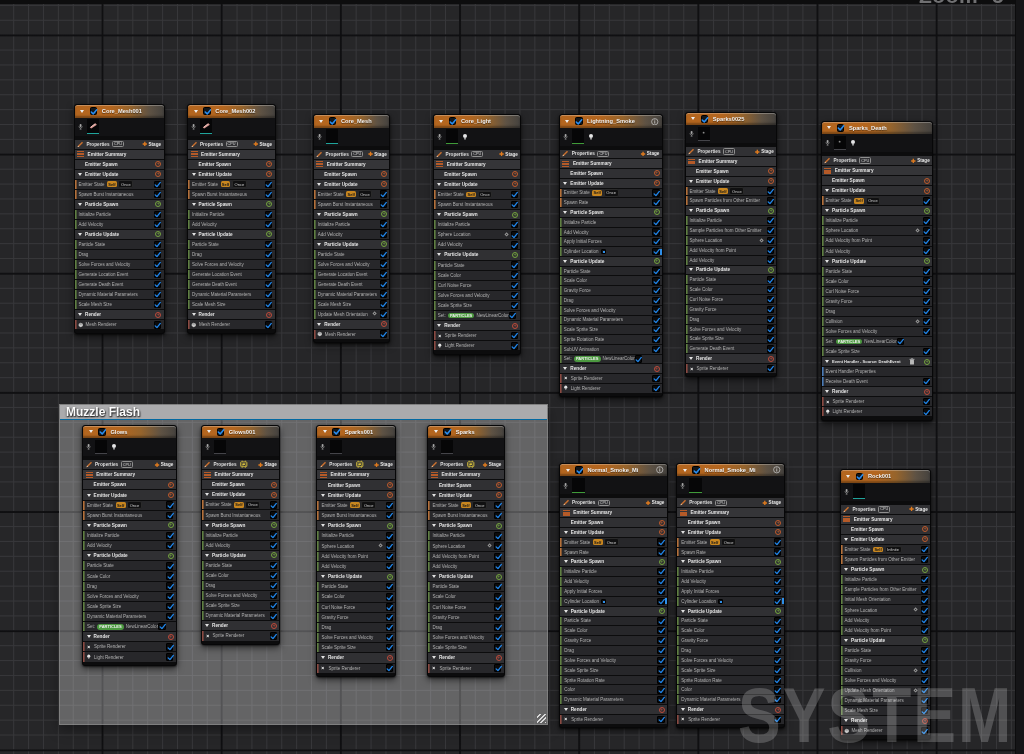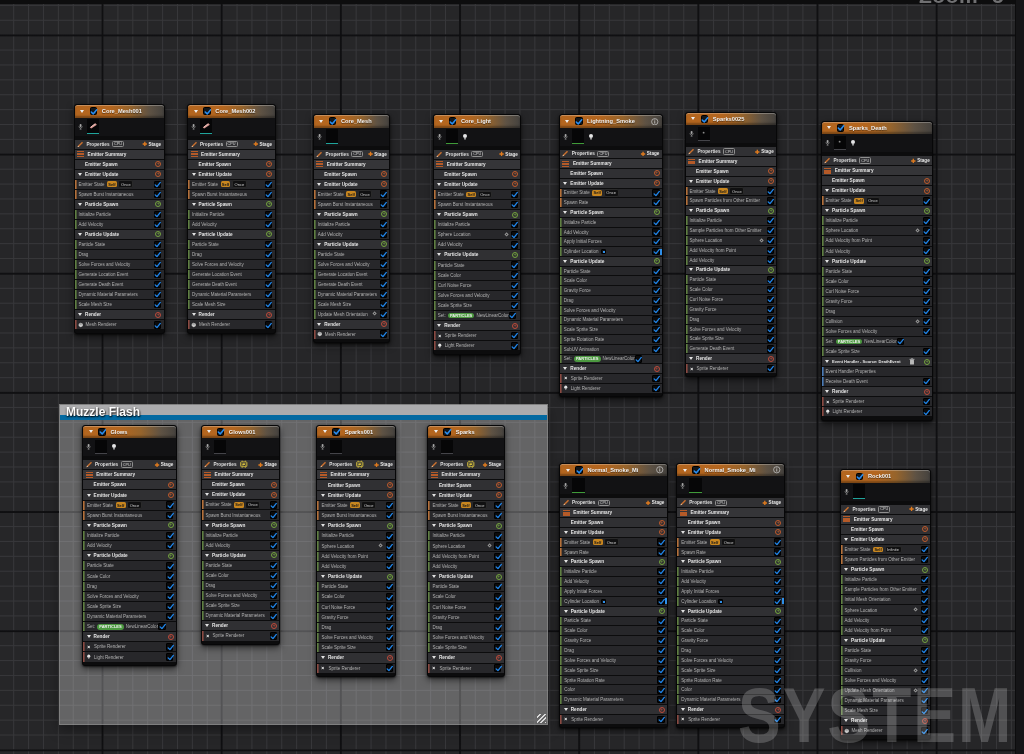--- a/index.html
+++ b/index.html
@@ -10,21 +10,21 @@
 linear-gradient(rgba(14,14,16,.95) 0 1.5px,transparent 1.5px),
 linear-gradient(90deg,#37373a 0 1px,transparent 1px),
 linear-gradient(#37373a 0 1px,transparent 1px);
 background-size:119.17px 100%,100% 119.17px,14.896px 100%,100% 14.896px;
 background-position:101.6px 0,0 34.4px,13.2px 0,0 4.9px;}
 #topstrip{position:absolute;left:0;top:0;width:1024px;height:3.5px;background:#0d0d0e;z-index:5}
 #rightstrip{position:absolute;right:0;top:0;width:9px;height:754px;background:#151517;border-left:1px solid #0c0c0d;z-index:5}
 #zoomtxt{position:absolute;top:-16px;left:919px;font-size:21px;color:#707072;z-index:6;letter-spacing:.5px;font-weight:bold}
 #watermark{position:absolute;left:738px;top:676px;font-size:78px;font-weight:bold;color:rgba(255,255,255,.20);letter-spacing:2.5px;z-index:50;line-height:1;transform:scaleX(.82);transform-origin:0 0}
 .comment{position:absolute;left:59px;top:403.5px;width:489px;height:321px;background:rgba(255,255,255,.285);border:1px solid rgba(150,150,150,.55);box-shadow:0 5px 12px rgba(0,0,0,.35);z-index:1}
-.ctitle{height:15.5px;background:#ababad;border-bottom:5px solid #0369a1;color:#fbfbfb;font-size:12px;font-weight:bold;padding:0.5px 0 0 6px;text-shadow:0 1px 2px rgba(0,0,0,.85),1px 1px 1px rgba(0,0,0,.5)}
+.ctitle{height:15.5px;background:#ababad;border-bottom:1px solid #0369a1;color:#fbfbfb;font-size:12px;font-weight:bold;padding:0.5px 0 0 6px;text-shadow:0 1px 2px rgba(0,0,0,.85),1px 1px 1px rgba(0,0,0,.5)}
 .chandle{position:absolute;right:1px;bottom:1px;width:9px;height:9px;background:repeating-linear-gradient(135deg,transparent 0 2px,rgba(245,245,245,.8) 2px 3.2px)}
 .node{position:absolute;z-index:10;background:#0c0c0d;border:1px solid #070708;border-radius:3px;box-shadow:0 3px 7px rgba(0,0,0,.55),0 1px 2px rgba(0,0,0,.6)}
 .nh{position:relative;height:12.5px;border-radius:2.5px 2.5px 0 0;background:linear-gradient(90deg,#b4661f 0%,#b4661f 40%,#96642c 62%,#5e5244 84%,#45423e 100%);box-shadow:inset 0 1px 0 rgba(255,255,255,.26),inset 0 -2px 2px rgba(0,0,0,.32);display:flex;align-items:center}
 .htri{width:0;height:0;border-left:2.9px solid transparent;border-right:2.9px solid transparent;border-top:3.9px solid #eeeeee;margin-left:5.5px}
 .hcb{position:relative;width:7.8px;height:7.8px;background:#14171a;border:1px solid #000;border-radius:1.5px;margin-left:5.5px}
 .hck{position:absolute;left:-.5px;top:-.5px;width:7.8px;height:7.8px}
 .nt{color:#f2f2f2;font-size:5.7px;font-weight:bold;margin-left:4.5px;text-shadow:0 1px 1px rgba(0,0,0,.55);white-space:nowrap}
 .nfo{width:7.5px;height:7.5px;margin-left:auto;margin-right:3px}
 .strip{height:18px;background:#121214;display:flex;align-items:center;border-radius:0}
 .mic{width:5.2px;height:7.6px;margin-left:3px}

